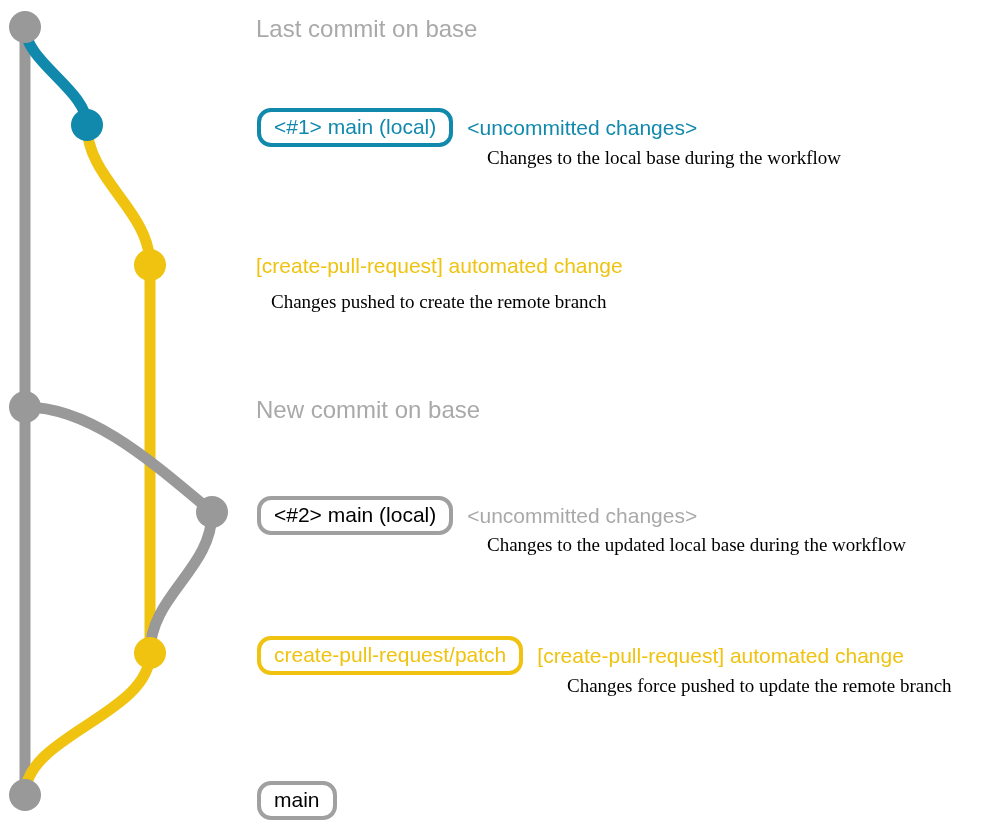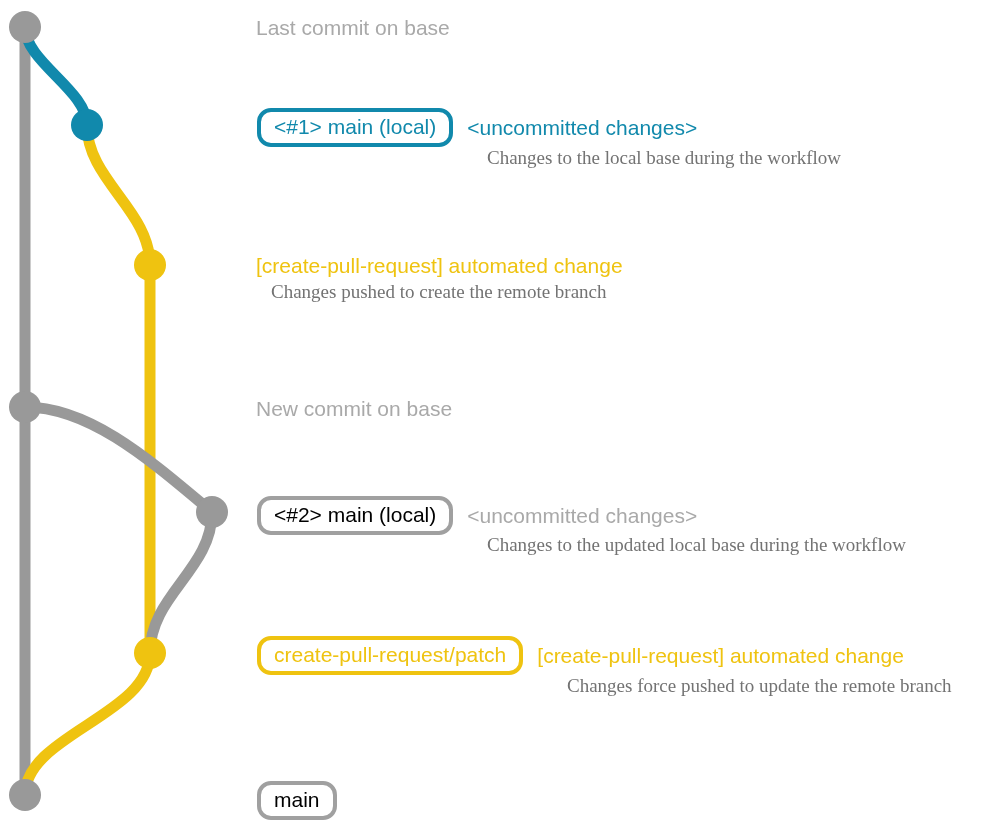--- a/index.html
+++ b/index.html
@@ -51,31 +51,31 @@
   .subject {
     font-size: 21px;
     line-height: 1;
     margin-left: 14px;
   }
   .subject.blue { color: #1189ac; }
   .subject.gray { color: #a9a9a9; }
   .subject.yellow { color: #efc310; }
   .plain-label {
     position: absolute;
-    font-size: 21px;
+    font-size: 24px;
     line-height: 1;
     color: #a9a9a9;
     white-space: nowrap;
   }
   .note {
     position: absolute;
     font-family: "Liberation Serif", serif;
     font-size: 19px;
     line-height: 1;
-    color: #737373;
+    color: #000000;
     white-space: nowrap;
   }
 </style>
 </head>
 <body>
 
 <div id="page">
 
   <svg id="graph" viewBox="0 0 981 827">
     <g fill="none" stroke-linecap="round" stroke-linejoin="round" stroke-width="11">
@@ -111,21 +111,21 @@
 
   <div class="row" style="left:257px; top:108px;">
     <span class="badge blue">&lt;#1&gt; main (local)</span>
     <span class="subject blue">&lt;uncommitted changes&gt;</span>
   </div>
   <div class="note" style="left:487px; top:148px;">Changes to the local base during the workflow</div>
 
   <div class="row" style="left:256px; top:255px;">
     <span class="subject yellow" style="margin-left:0;">[create-pull-request] automated change</span>
   </div>
-  <div class="note" style="left:271px; top:282px;">Changes pushed to create the remote branch</div>
+  <div class="note" style="left:271px; top:292px;">Changes pushed to create the remote branch</div>
 
   <div class="plain-label" style="left:256px; top:398px;">New commit on base</div>
 
   <div class="row" style="left:257px; top:496px;">
     <span class="badge gray">&lt;#2&gt; main (local)</span>
     <span class="subject gray">&lt;uncommitted changes&gt;</span>
   </div>
   <div class="note" style="left:487px; top:535px;">Changes to the updated local base during the workflow</div>
 
   <div class="row" style="left:257px; top:636px;">

